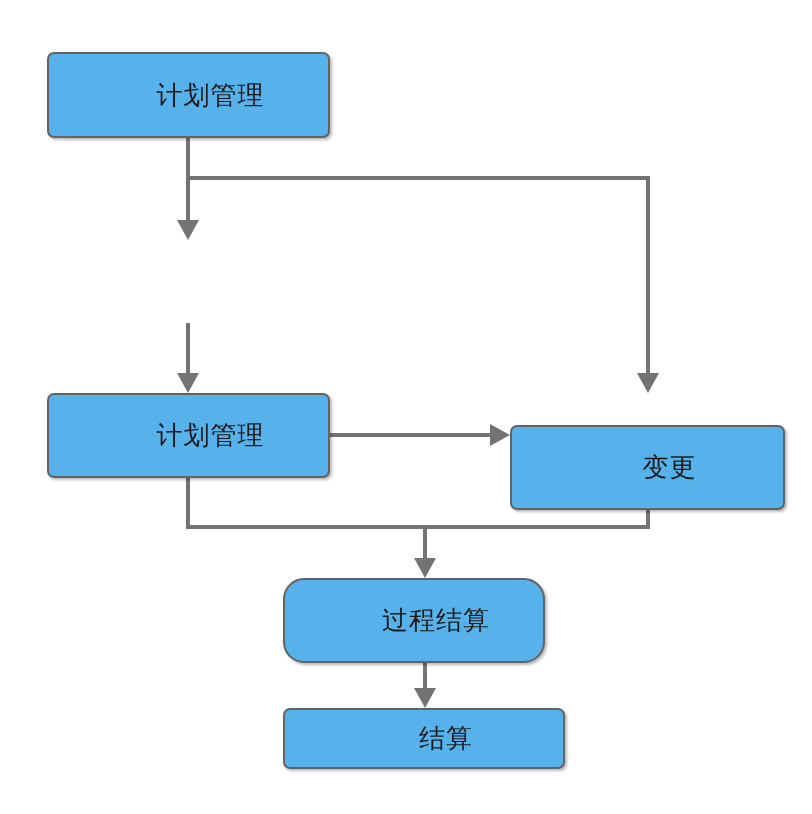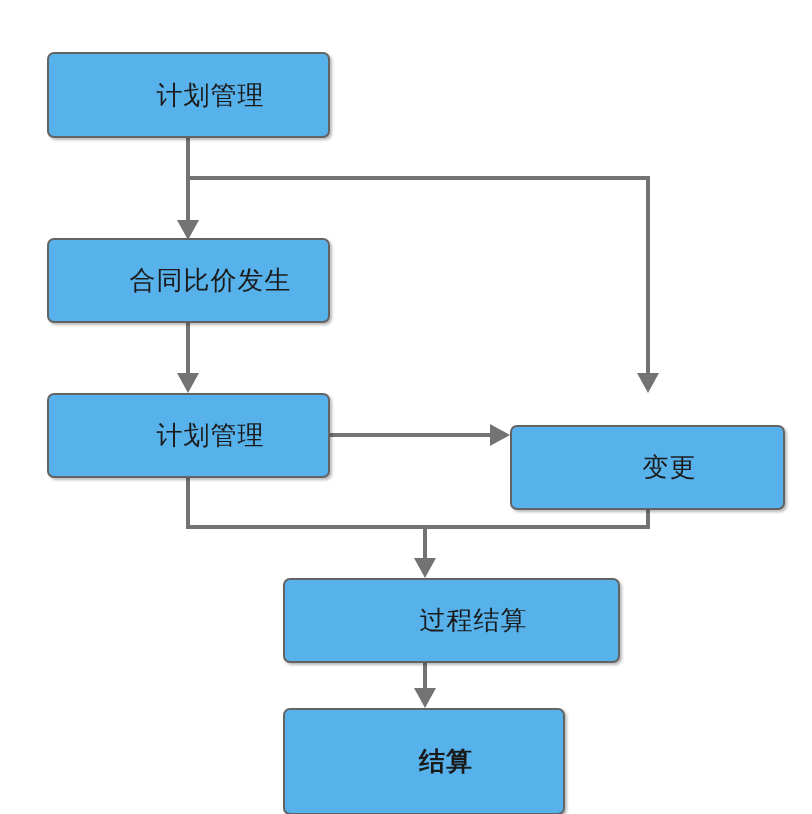--- a/index.html
+++ b/index.html
@@ -52,22 +52,22 @@
   .node-label {
     font-size: 26px;
     color: var(--text);
     letter-spacing: 1px;
     white-space: nowrap;
   }
   .node-plan            { left: 47px;  top: 52px;  width: 283px; height: 86px; }
   .node-price-compare   { left: 47px;  top: 238px; width: 283px; height: 85px; }
   .node-register        { left: 47px;  top: 393px; width: 283px; height: 85px; }
   .node-change          { left: 510px; top: 393px; width: 275px; height: 85px; margin-top: 32px; }
-  .node-process-settle  { left: 283px; top: 578px; width: 337px; height: 85px; }
-  .node-settle          { left: 283px; top: 708px; width: 282px; height: 107px; font-weight: bold; }
+  .node-process-settle  { left: 283px; top: 578px; width: 262px; height: 85px; border-radius: 21px; }
+  .node-settle          { left: 283px; top: 708px; width: 282px; height: 61px; }
 </style>
 </head>
 <body>
 
 <div class="canvas">
 
   <svg class="edges-layer" viewBox="0 0 812 814" xmlns="http://www.w3.org/2000/svg">
 
     <path class="edge" d="M188 138 L188 222"></path>
     <polygon class="arrowhead" points="177,220 199,220 188,240"></polygon>
@@ -87,23 +87,20 @@
     <polygon class="arrowhead" points="414,558 436,558 425,578"></polygon>
 
     <path class="edge" d="M425 663 L425 690"></path>
     <polygon class="arrowhead" points="414,688 436,688 425,708"></polygon>
   </svg>
 
   <div class="node node-plan">
     <span class="node-label">计划管理</span>
   </div>
 
-  <div class="node node-price-compare">
-    <span class="node-label">合同比价发生</span>
-  </div>
 
   <div class="node node-register">
     <span class="node-label">计划管理</span>
   </div>
 
   <div class="node node-change">
     <span class="node-label">变更</span>
   </div>
 
   <div class="node node-process-settle">

